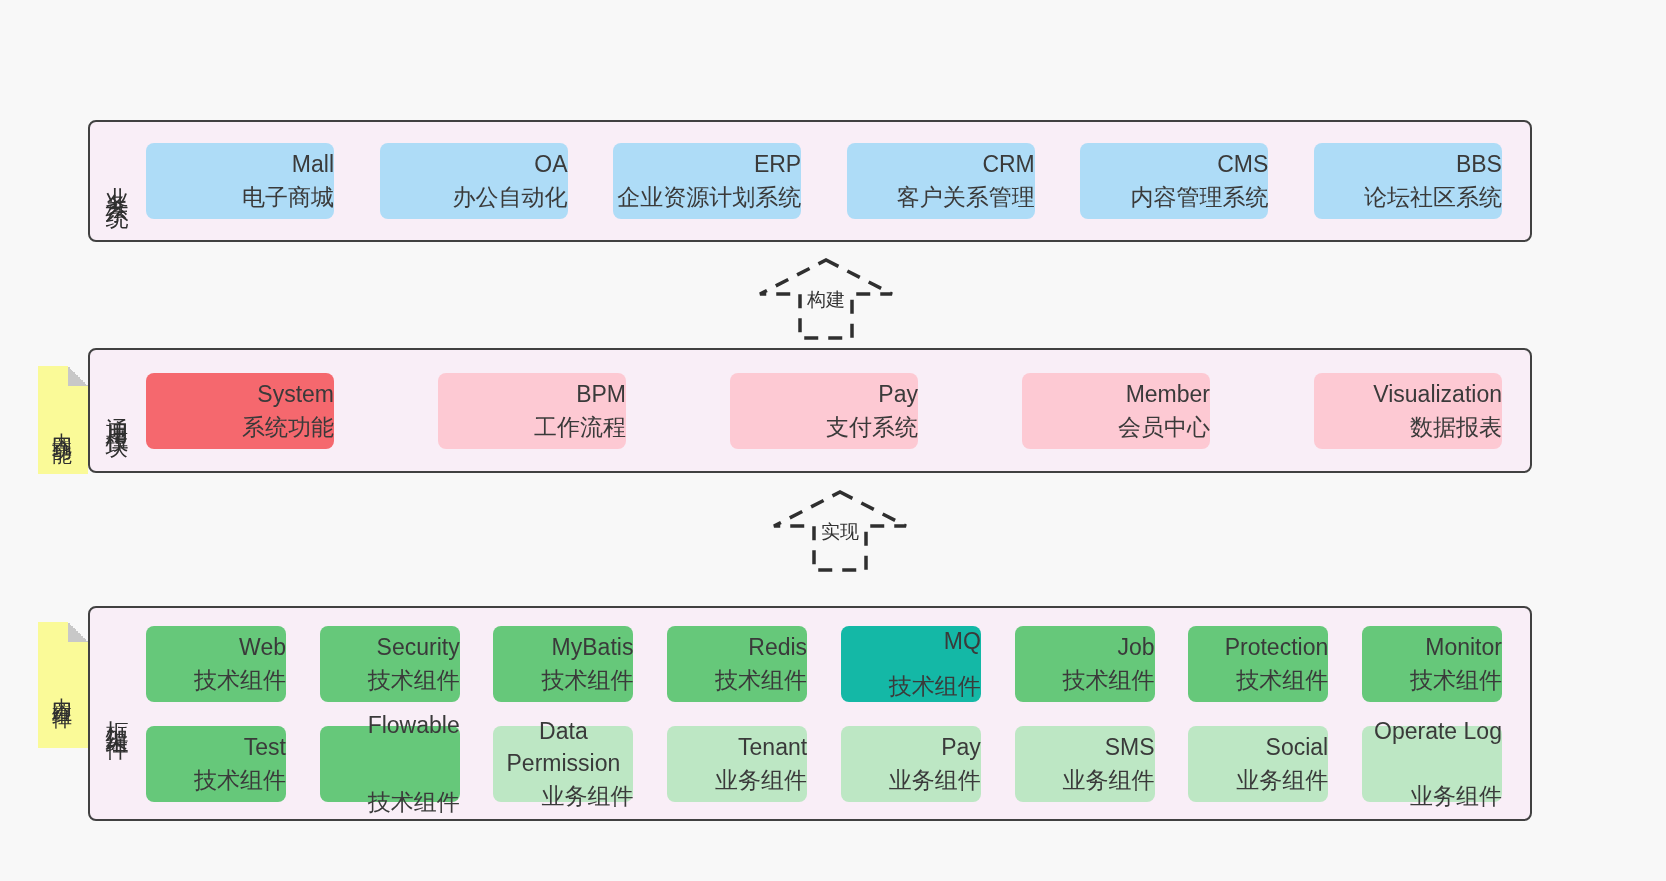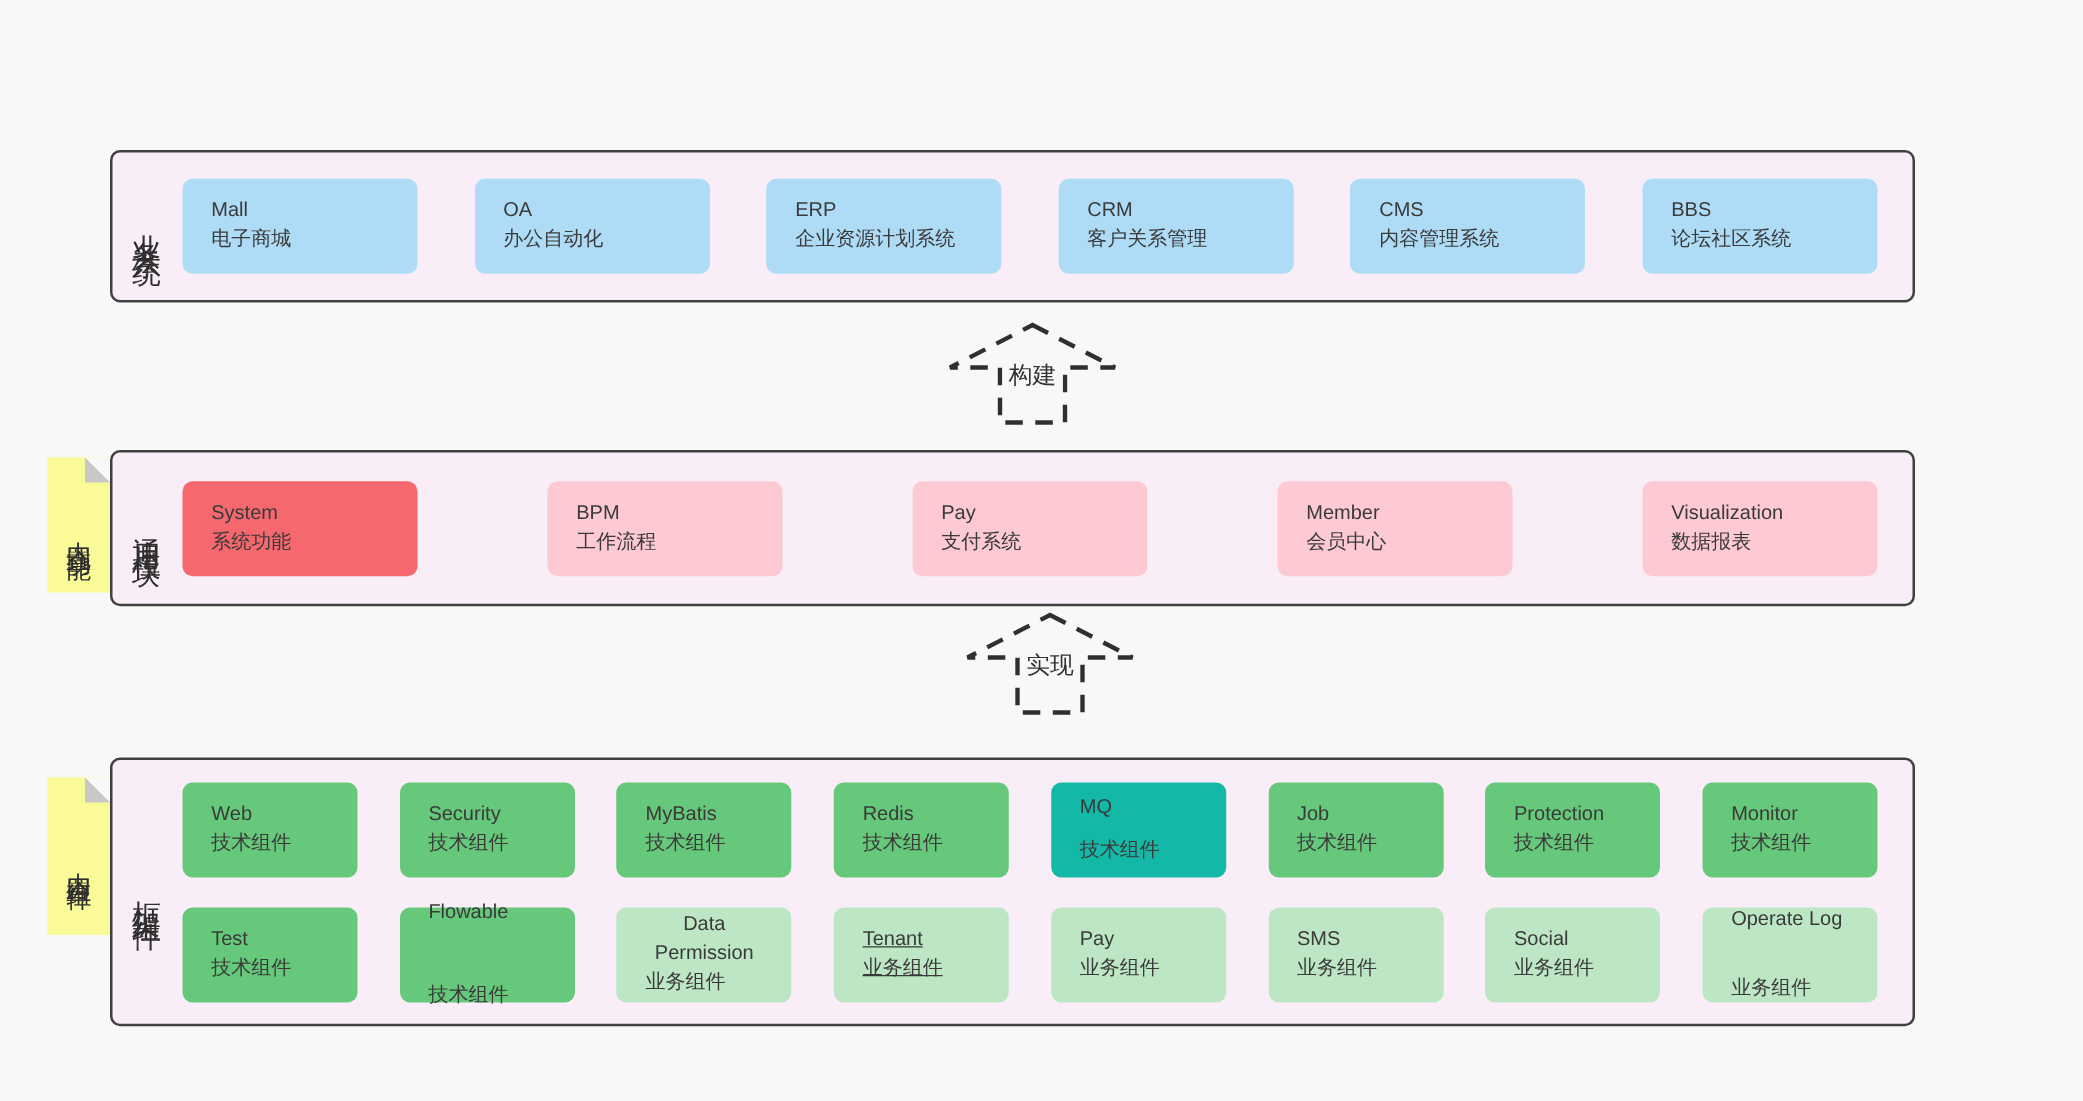--- a/index.html
+++ b/index.html
@@ -15,21 +15,21 @@
 
   .layer {
     position: absolute;
     box-sizing: border-box;
     background: var(--layer-bg, #f9eef7);
     border: 2px solid var(--layer-border, #414141);
     border-radius: 8px;
     display: flex;
   }
   #layer-business   { left: 88px; top: 120px; width: 1444px; height: 122px; }
-  #layer-modules    { left: 88px; top: 360px; width: 1444px; height: 125px; }
+  #layer-modules    { left: 88px; top: 348px; width: 1444px; height: 125px; }
   #layer-components { left: 88px; top: 606px; width: 1444px; height: 215px; }
 
   .layer-label {
     width: 56px;
     display: flex;
     align-items: center;
     justify-content: center;
     writing-mode: vertical-rl;
     font-size: 23px;
     letter-spacing: 6px;
@@ -45,27 +45,27 @@
     padding-right: 28px;
   }
   .box-row { display: flex; justify-content: space-between; }
 
   .box {
     box-sizing: border-box;
     height: 76px;
     border-radius: 8px;
     display: flex;
     flex-direction: column;
-    align-items: flex-start;
+    align-items: flex-end;
     justify-content: center;
     text-align: center;
-    font-size: 16px;
+    font-size: 23px;
     line-height: 1.42;
     color: #3a3a3a;
-    padding: 2px 23px;
+    padding: 2px 0;
   }
   .six  .box { width: 188px; }
   .eight .box { width: 140px; }
 
   .sticky-note {
     position: absolute;
     background: var(--note-yellow, #fafa98);
     display: flex;
     align-items: center;
     justify-content: center;
@@ -241,21 +241,21 @@
             <div class="box-subtitle">技术组件</div>
           </div>
           <div class="box" style="background: rgb(102, 200, 122); gap: 44px;">
             <div class="box-title">Flowable</div>
             <div class="box-subtitle">技术组件</div>
           </div>
           <div class="box" style="background: rgb(189, 231, 196);">
             <div class="box-title">Data Permission</div>
             <div class="box-subtitle">业务组件</div>
           </div>
-          <div class="box" style="background: rgb(189, 231, 196); text-decoration: underline;">
+          <div class="box" style="background: rgb(189, 231, 196);">
             <div class="box-title">Tenant</div>
             <div class="box-subtitle">业务组件</div>
           </div>
           <div class="box" style="background: rgb(189, 231, 196);">
             <div class="box-title">Pay</div>
             <div class="box-subtitle">业务组件</div>
           </div>
           <div class="box" style="background: rgb(189, 231, 196);">
             <div class="box-title">SMS</div>
             <div class="box-subtitle">业务组件</div>

